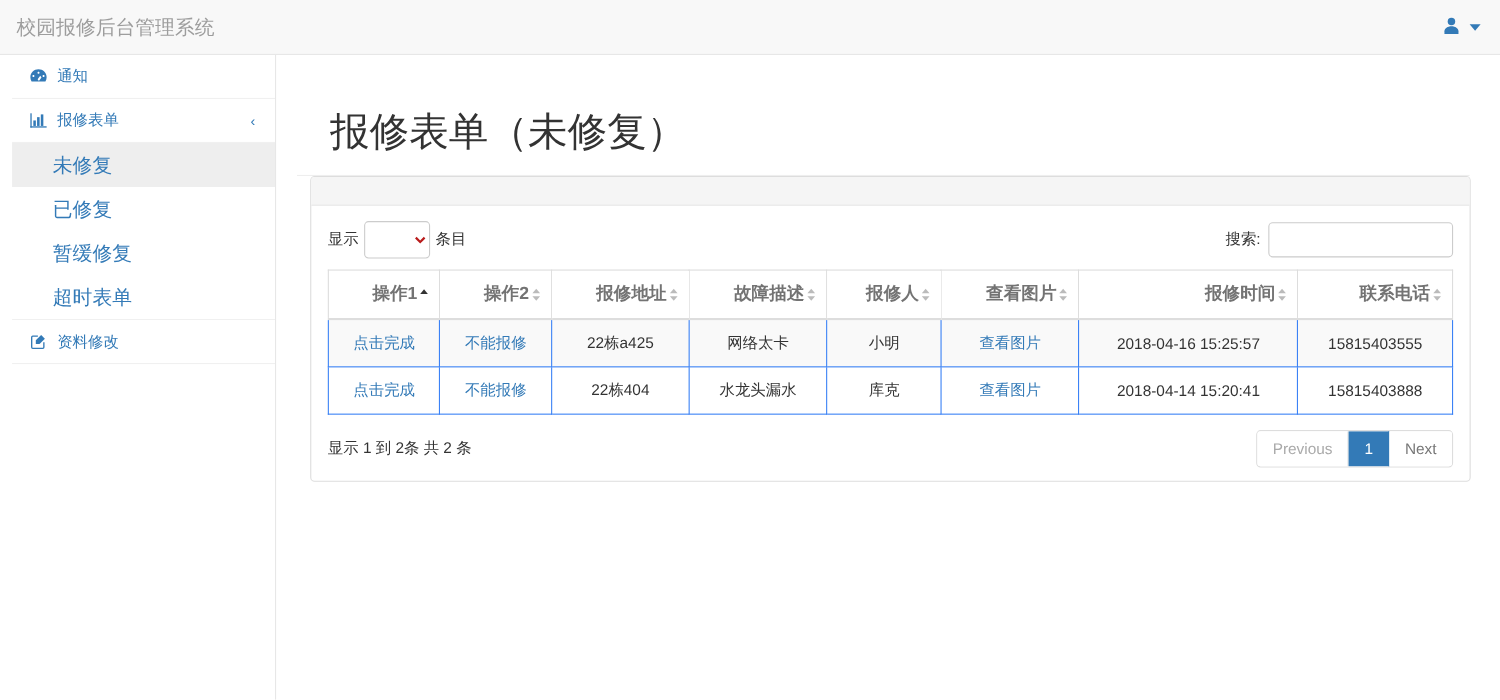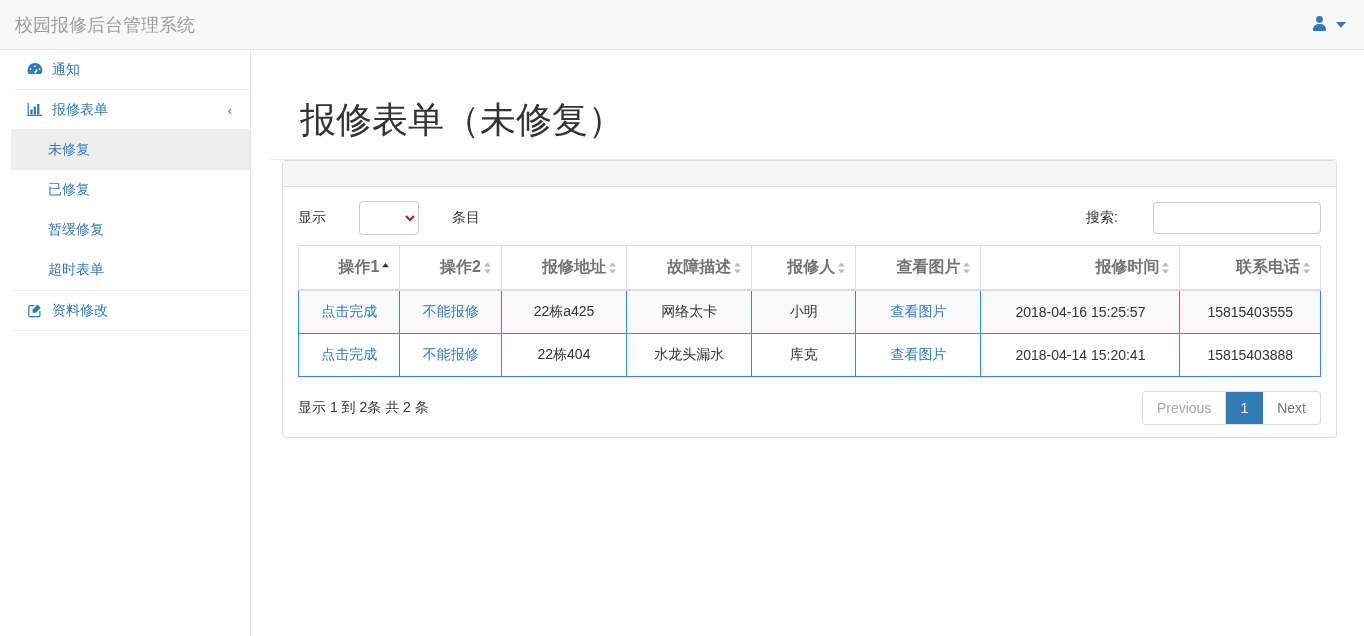--- a/index.html
+++ b/index.html
@@ -80,21 +80,21 @@
     color: #337ab7;
     font-size: 13px;
     line-height: 1;
   }
   .sub-item {
     display: flex;
     align-items: center;
     height: 40px;
     padding: 0 15px 0 37px;
     color: #337ab7;
-    font-size: 14px;
+    font-size: 18px;
     cursor: pointer;
     background: #fff;
   }
   .sub-item.active { background: #eeeeee; }
   .nav-divider {
     border-top: 1px solid #f0f0f0;
     height: 0;
   }
 
   
@@ -137,21 +137,20 @@
     justify-content: space-between;
     align-items: center;
     height: 34px;
     margin-bottom: 10px;
   }
   .length-ctl, .filter-ctl {
     display: flex;
     align-items: center;
     font-size: 14px;
     color: #333;
-    gap: 28px;
   }
   .length-ctl select {
     margin: 0 5px;
     height: 32px;
     width: 60px;
     padding: 16px 6px;
     border: 1px solid #cccccc;
     border-radius: 4px;
     background: #fff;
     font-family: inherit;

